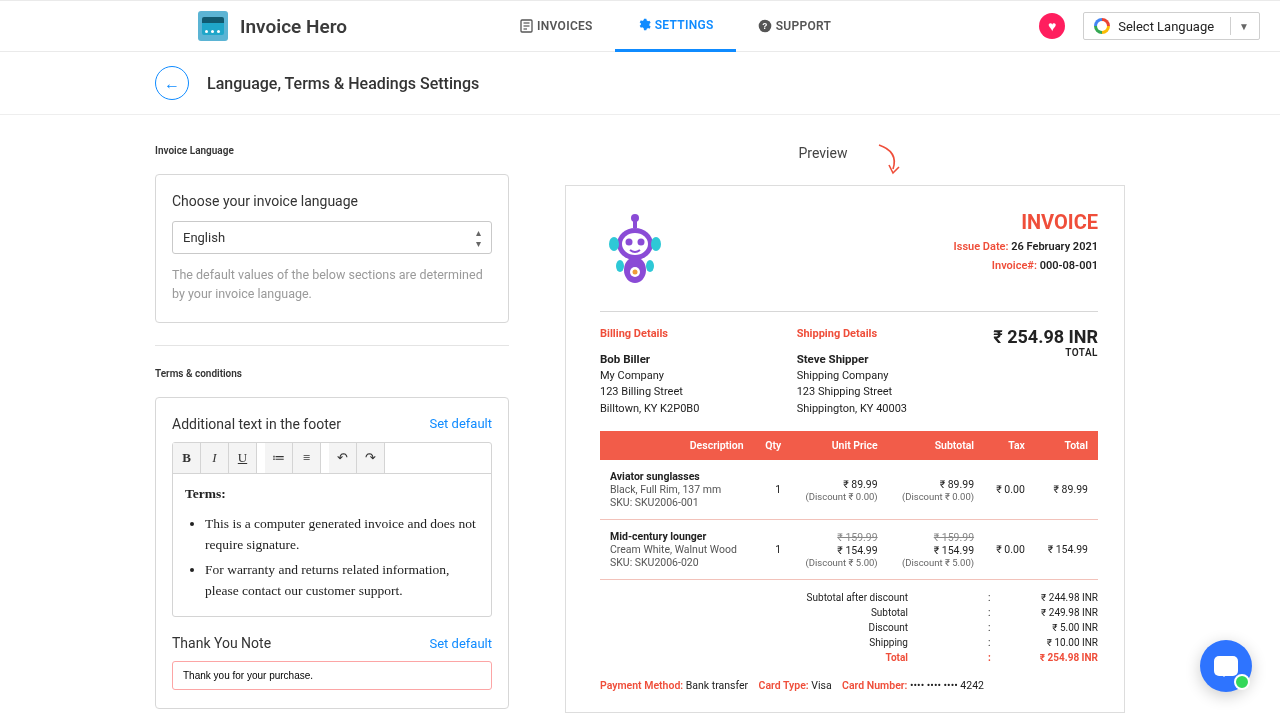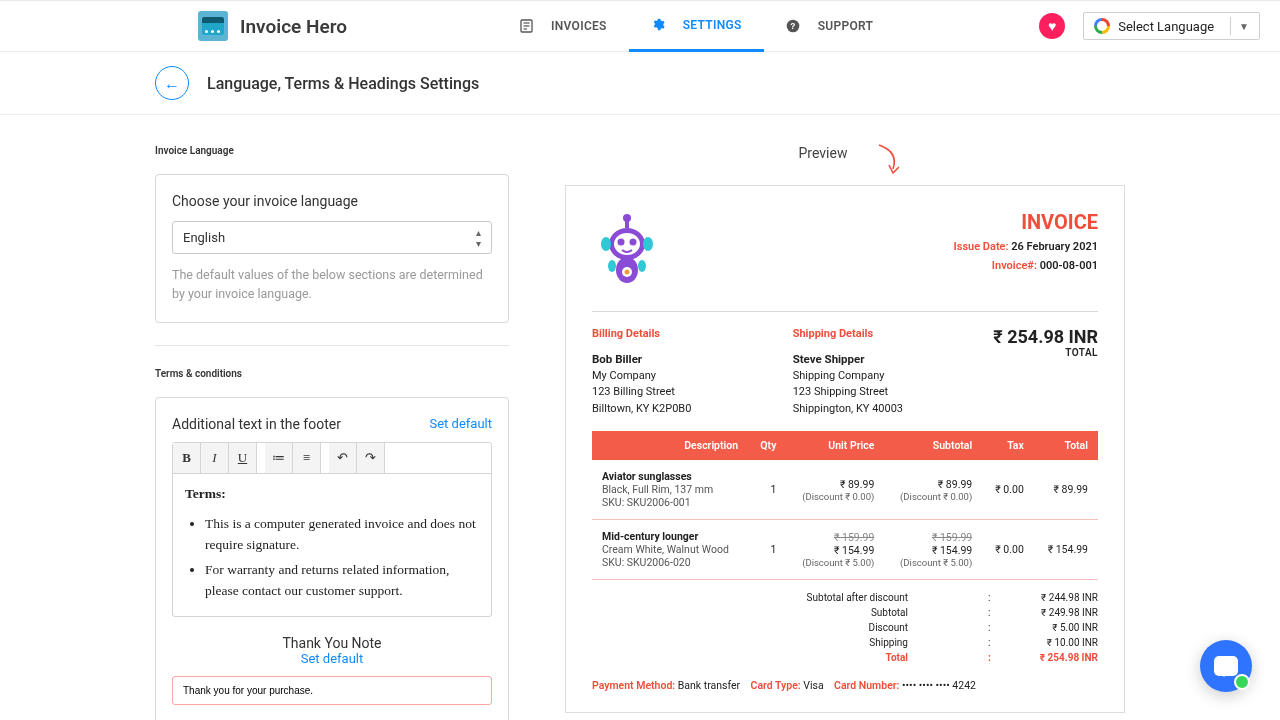--- a/index.html
+++ b/index.html
@@ -4,21 +4,21 @@
 <style>
   * { box-sizing: border-box; margin: 0; padding: 0; }
   body { font-family: -apple-system, BlinkMacSystemFont, "Segoe UI", Roboto, Arial, sans-serif; background: #fff; color: #333; font-size: 13px; }
   .topbar { height: 52px; border-top: 1px solid #eaeaea; border-bottom: 1px solid #eaeaea; display: flex; align-items: center; padding: 0 20px 0 155px; }
   .brand { display: flex; align-items: center; gap: 12px; padding-left: 43px; }
   .brand-logo { width: 30px; height: 30px; background: #5bb4d4; border-radius: 3px; display:flex; align-items:center; justify-content:center; }
   .brand-logo-inner { width: 22px; height: 18px; background: #1fa6c9; border-top: 6px solid #105a70; border-radius:2px; position:relative; }
   .brand-logo-inner::after { content:""; position:absolute; bottom:2px; left:3px; width:3px; height:3px; background:#fff; border-radius:50%; box-shadow: 6px 0 #fff, 12px 0 #fff; }
   .brand-name { font-size: 19px; font-weight: 600; color: #3b3b3b; }
   .nav { display: flex; margin-left: 150px; }
-  .nav-item { display:flex; align-items:center; gap:18px; padding: 0 22px; height:51px; text-transform: uppercase; font-size: 12px; font-weight:600; color:#555; cursor:pointer; letter-spacing: .3px; }
+  .nav-item { display:flex; align-items:center; gap:4px; padding: 0 22px; height:51px; text-transform: uppercase; font-size: 12px; font-weight:600; color:#555; cursor:pointer; letter-spacing: .3px; }
   .nav-item.active { color:#0f8bff; border-bottom: 3px solid #0f8bff; }
   .nav-icon { width:14px; height:14px; display:inline-flex; align-items:center; justify-content:center; }
   .spacer { flex:1; }
   .heart { width:26px; height:26px; border-radius:50%; background:#ff1e5e; display:flex;align-items:center;justify-content:center; margin-right:18px; color:#fff; font-size:14px; cursor:pointer;}
   .lang-select { display:flex; align-items:center; border:1px solid #cfcfcf; padding:4px 10px; gap:8px; cursor:pointer; font-size:13px; color:#222; border-radius:2px; }
   .lang-select .divider { width:1px; height:18px; background:#cfcfcf; margin-left:8px;}
   .lang-select .caret { font-size:10px; color:#666; }
   .g-icon { width:16px; height:16px; background: conic-gradient(#ea4335 0 25%, #fbbc05 0 50%, #34a853 0 75%, #4285f4 0); border-radius:50%; position:relative;}
   .g-icon::after { content:""; position:absolute; inset:3px; background:#fff; border-radius:50%;}
   .subhead { display:flex; align-items:center; gap:18px; padding: 14px 0 14px 155px; border-bottom:1px solid #eee; }
@@ -43,21 +43,21 @@
   .tb-gap { width:8px; }
   .editor-body { padding:10px 12px; font-family: Georgia, "Times New Roman", serif; font-size:13.5px; color:#222; line-height:1.55; min-height:120px;}
   .editor-body .terms-h { font-weight:700; margin-bottom:10px;}
   .editor-body ul { padding-left:20px; }
   .editor-body li { margin-bottom:4px;}
   .input { width:100%; border:1px solid #fca5a5; border-radius:3px; padding:8px 10px; font-size:10px; background:#fff; }
 
   .right { flex:1; position:relative;}
   .preview-label { text-align:center; font-size:14px; color:#444; margin-bottom:24px; position:relative; padding-right:44px;}
   .arrow { position:absolute; left:50%; margin-left:30px; top:-2px; }
-  .preview-card { border:1px solid #ddd; padding:24px 26px 20px 26px; font-size:11px; color:#222;}
+  .preview-card { border:1px solid #ddd; padding:24px 26px 20px 34px; font-size:11px; color:#222;}
   .pv-top { display:flex; justify-content:space-between; align-items:flex-start; border-bottom:1px solid #d7d7d7; padding-bottom:18px; margin-bottom:14px;}
   .robot { width:70px; }
   .pv-title { color:#ef4e3a; font-size:20px; font-weight:700; text-align:right;}
   .pv-meta { text-align:right; font-size:11px; margin-top:6px;}
   .pv-meta .k { color:#ef4e3a; font-weight:600;}
   .pv-meta .v { font-weight:600; color:#222;}
   .pv-mid { display:flex; gap:30px; margin-bottom:14px;}
   .bill-col { flex:1;}
   .bill-col .h { color:#ef4e3a; font-weight:700; font-size:11px; margin-bottom:8px;}
   .bill-col .name { font-weight:700; font-size:11.5px;}
@@ -202,21 +202,21 @@
         </div>
         <div class="editor-body">
           <div class="terms-h">Terms:</div>
           <ul>
             <li>This is a computer generated invoice and does not require signature.</li>
             <li>For warranty and returns related information, please contact our customer support.</li>
           </ul>
         </div>
       </div>
 
-      <div class="row-between" style="margin-top:18px;flex-direction:column;">
+      <div class="row-between" style="margin-top:18px;">
         <div class="card-label" style="margin-bottom:0">Thank You Note</div>
         <div class="link">Set default</div>
       </div>
       <input class="input" value="Thank you for your purchase." style="">
     </div>
   </div>
 
   <div class="right">
     <div class="preview-label">
       <span>Preview</span>

